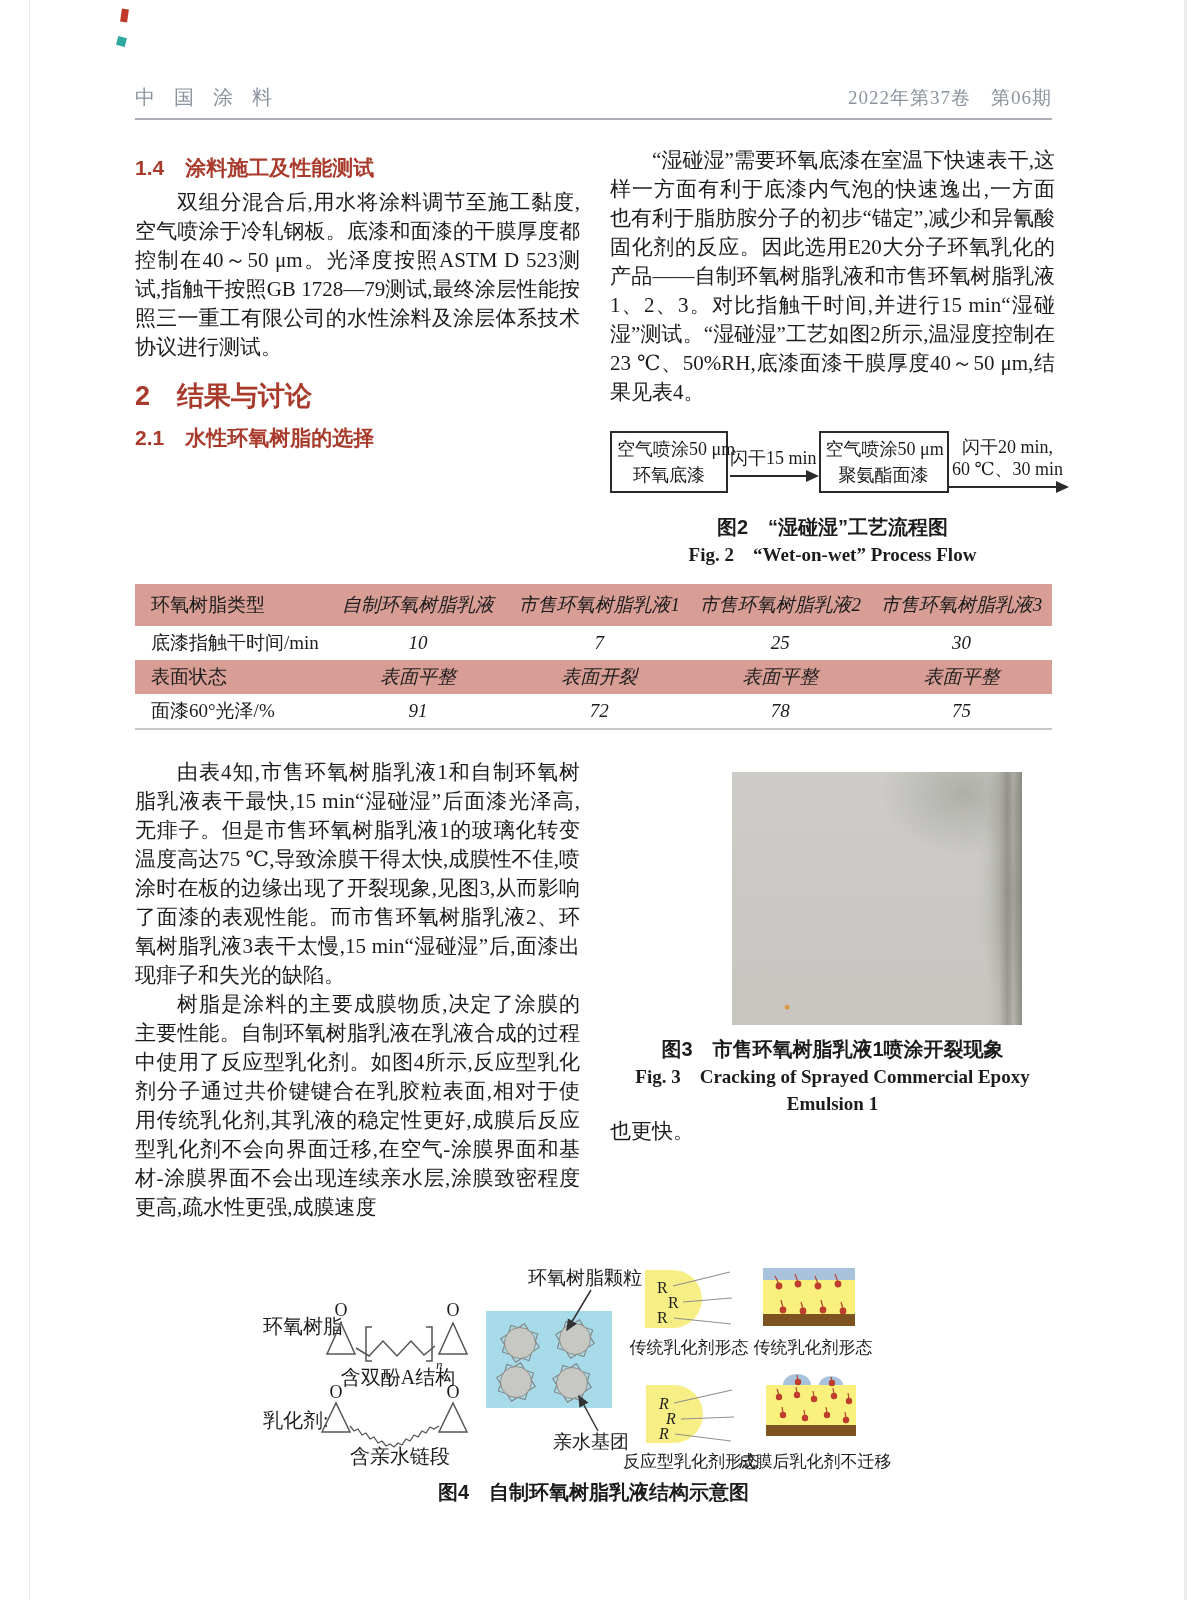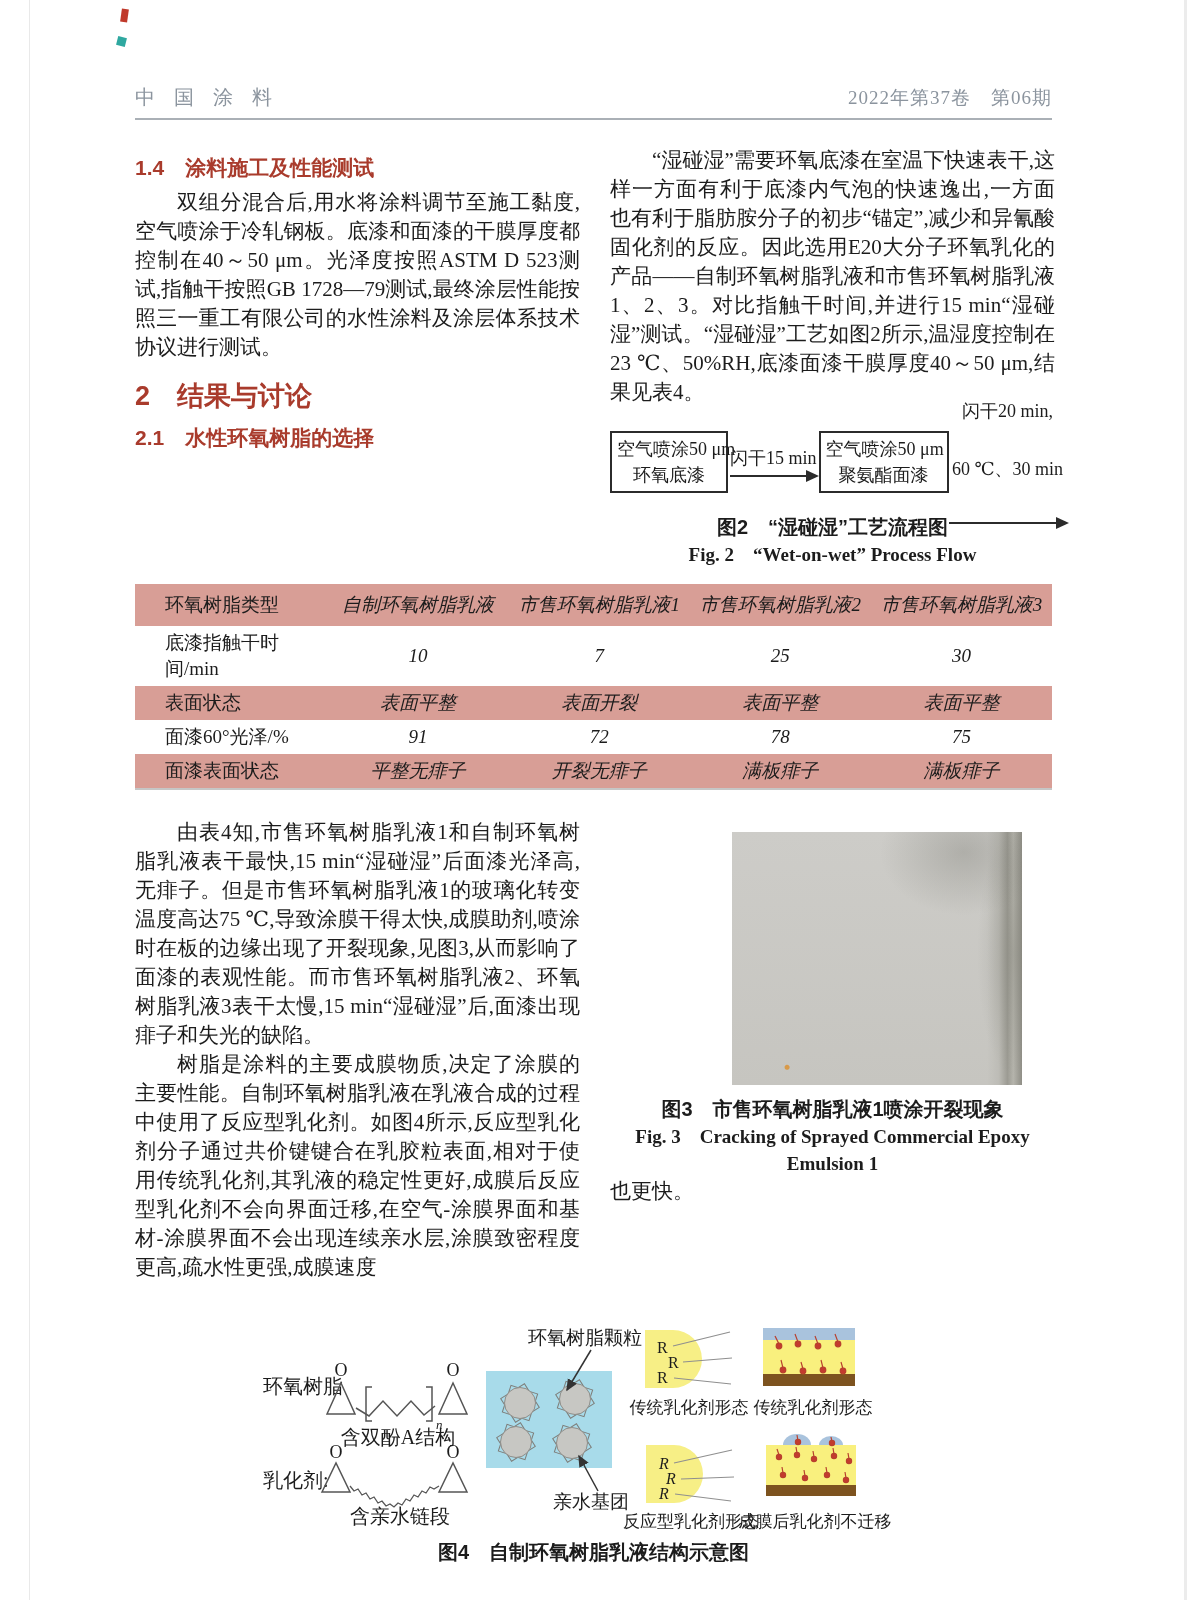--- a/index.html
+++ b/index.html
@@ -26,38 +26,38 @@
   .h-sub{font-size:21px;margin:8px 0 6px 0;}
   .h-main{font-size:27px;margin:16px 0 10px 0;}
   
   .flow{display:flex;align-items:stretch;margin-top:16px;height:78px;}
   .fbox{border:2px solid #2b2b2b;align-self:center;padding:3px 5px;text-align:center;
         font-size:18px;line-height:26px;white-space:nowrap;}
   .fb1{width:104px;}
   .fb2{width:116px;}
   .farrow{display:flex;flex-direction:column;justify-content:center;}
   .fa1{flex:1 1 auto;padding:0 2px;}
-  .fa2{width:118px;flex:0 0 118px;gap:36px;}
+  .fa2{width:118px;flex:0 0 118px;}
   .ar-label{font-size:18px;text-align:center;white-space:nowrap;line-height:22px;}
   .ar-line{position:relative;height:0;border-top:2px solid #2b2b2b;margin-top:6px;}
   .ar-line::after{content:"";position:absolute;right:-2px;top:-7px;width:0;height:0;
         border-left:13px solid #2b2b2b;border-top:6px solid transparent;border-bottom:6px solid transparent;}
   
   .cap{ text-align:center;}
   .cap-cn{font-family:"Liberation Sans","DejaVu Sans",sans-serif;font-weight:bold;font-size:20px;line-height:28px;}
   .cap-en{font-weight:bold;font-size:19px;line-height:27px;}
   .fig2cap{margin-top:12px;}
   
   .tbl-sec{margin-top:16px;}
   table.t4{width:100%;border-collapse:collapse;margin-top:8px;border-bottom:2px solid #c6c6c6;}
   table.t4 th, table.t4 td{font-weight:normal;font-size:19px;padding:0;}
   table.t4 .pink{background:#d89e96;}
   table.t4 th{padding:8px 0;}
   table.t4 td{padding:4px 0;}
-  table.t4 .c0{width:21%;text-align:left;padding-left:30px;}
+  table.t4 .c0{width:21%;text-align:left;padding-left:16px;}
   table.t4 .c{width:19.75%;text-align:center;font-style:italic;}
   
   .photo{width:290px;height:253px;margin:14px 0 0 122px;
     background:
       radial-gradient(circle at 19% 93%, #d89a4a 0 2px, transparent 3px),
       radial-gradient(ellipse 120px 90px at 80% 8%, rgba(108,108,100,0.30), transparent 70%),
       radial-gradient(ellipse 50px 170px at 97% 48%, rgba(115,115,105,0.28), transparent 72%),
       linear-gradient(90deg, rgba(0,0,0,0) 88%, #bdbcb6 92%, #9c9b93 95%, #b5b4ac 97%, #8f8e86 100%),
       linear-gradient(#cdccc8, #c6c5c0);}
   .fig3cap{margin-top:10px;}
@@ -146,34 +146,27 @@
             <td class="c">表面平整</td>
             <td class="c">表面平整</td>
           </tr>
           <tr>
             <td class="c0">面漆60°光泽/%</td>
             <td class="c">91</td>
             <td class="c">72</td>
             <td class="c">78</td>
             <td class="c">75</td>
           </tr>
-          <tr class="pink">
-            <td class="c0">面漆表面状态</td>
-            <td class="c">平整无痱子</td>
-            <td class="c">开裂无痱子</td>
-            <td class="c">满板痱子</td>
-            <td class="c">满板痱子</td>
-          </tr>
         </tbody>
       </table>
     </div>
 
     <div class="columns cols2">
       <div class="col">
-        <p class="body indent">由表4知,市售环氧树脂乳液1和自制环氧树脂乳液表干最快,15 min“湿碰湿”后面漆光泽高,无痱子。但是市售环氧树脂乳液1的玻璃化转变温度高达75 ℃,导致涂膜干得太快,成膜助剂,喷涂时在板的边缘出现了开裂现象,见图3,从而影响了面漆的表观性能。而市售环氧树脂乳液2、环氧树脂乳液3表干太慢,15 min“湿碰湿”后,面漆出现痱子和失光的缺陷。</p>
+        <p class="body indent">由表4知,市售环氧树脂乳液1和自制环氧树脂乳液表干最快,15 min“湿碰湿”后面漆光泽高,无痱子。但是市售环氧树脂乳液1的玻璃化转变温度高达75 ℃,导致涂膜干得太快,成膜性不佳,喷涂时在板的边缘出现了开裂现象,见图3,从而影响了面漆的表观性能。而市售环氧树脂乳液2、环氧树脂乳液3表干太慢,15 min“湿碰湿”后,面漆出现痱子和失光的缺陷。</p>
         <p class="body indent">树脂是涂料的主要成膜物质,决定了涂膜的主要性能。自制环氧树脂乳液在乳液合成的过程中使用了反应型乳化剂。如图4所示,反应型乳化剂分子通过共价键键合在乳胶粒表面,相对于使用传统乳化剂,其乳液的稳定性更好,成膜后反应型乳化剂不会向界面迁移,在空气-涂膜界面和基材-涂膜界面不会出现连续亲水层,涂膜致密程度更高,疏水性更强,成膜速度</p>
       </div>
       <div class="col">
         <div class="photo"></div>
         <div class="cap fig3cap">
           <div class="cap-cn">图3　市售环氧树脂乳液1喷涂开裂现象</div>
           <div class="cap-en">Fig. 3　Cracking of Sprayed Commercial Epoxy</div>
           <div class="cap-en">Emulsion 1</div>
         </div>
         <p class="body more">也更快。</p>

